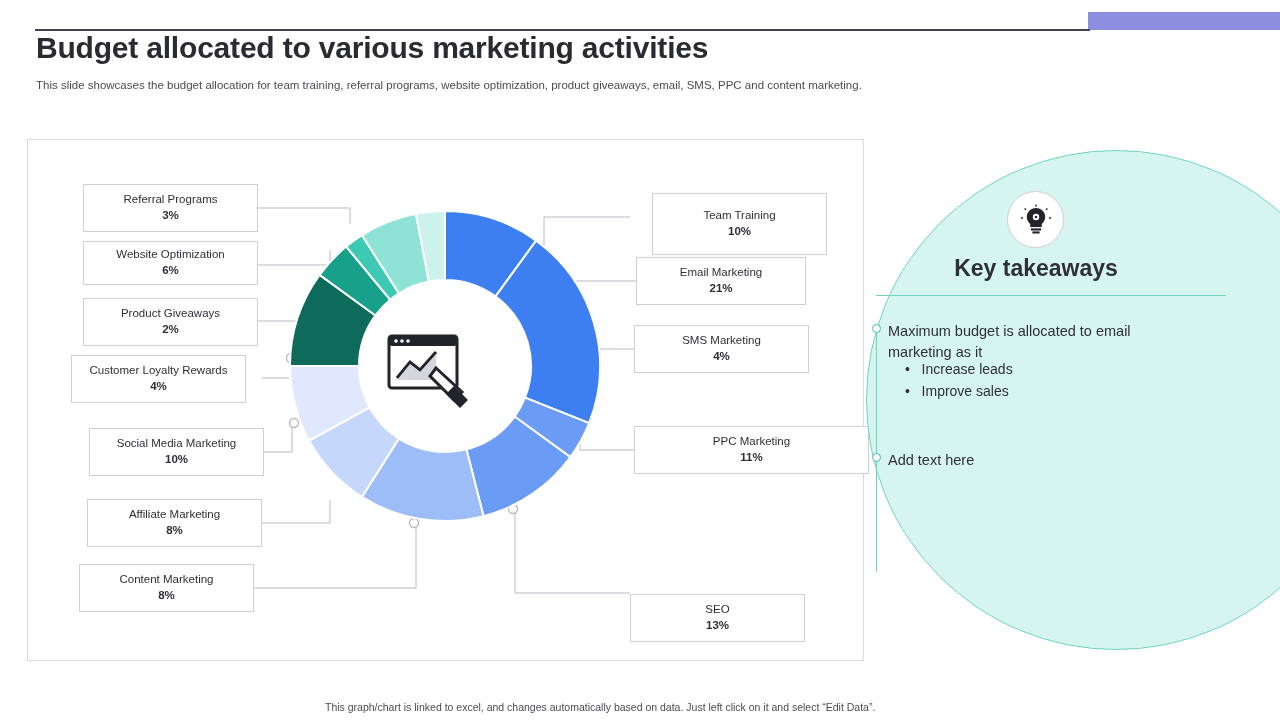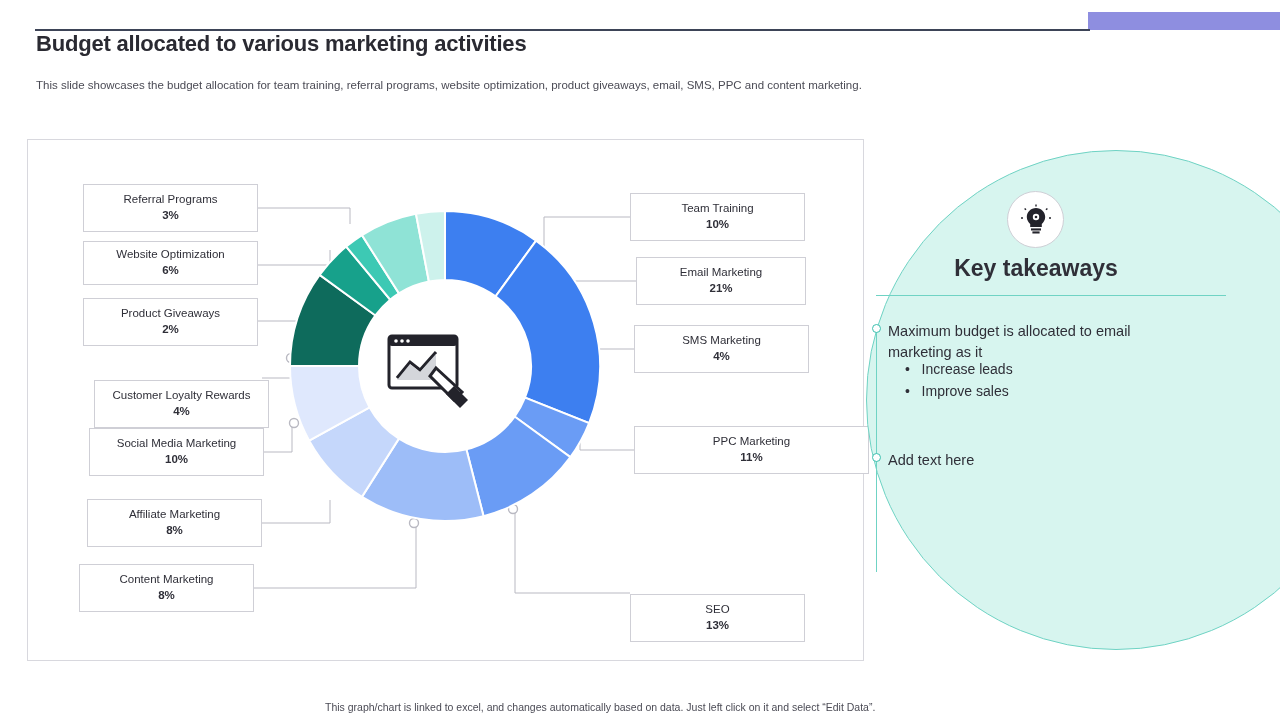--- a/index.html
+++ b/index.html
@@ -14,21 +14,21 @@
   .top-accent {
     position: absolute; top: 12px; left: 1088px; width: 192px; height: 18px;
     background: #8e8ee0;
   }
   .top-rule {
     position: absolute; top: 29px; left: 35px; width: 1055px; height: 2px;
     background: #3d4457;
   }
   .page-title {
     position: absolute; top: 31px; left: 36px;
-    font-size: 22px; font-weight: bold; color: #2a2a32;
+    font-size: 30px; font-weight: bold; color: #2a2a32;
     letter-spacing: -0.2px;
   }
   .page-subtitle {
     position: absolute; top: 79px; left: 36px; width: 1000px;
     font-size: 11.5px; color: #4b4b55;
   }
   .content-box {
     position: absolute; left: 27px; top: 139px; width: 837px; height: 522px;
     border: 1px solid #d8d8de; background: #fff;
   }
@@ -146,38 +146,38 @@
   <span class="v">3%</span>
 </div>
 <div class="lbl" style="left:83px;top:241px;width:175px;height:44px;">
   <span>Website Optimization</span>
   <span class="v">6%</span>
 </div>
 <div class="lbl" style="left:83px;top:298px;width:175px;height:48px;">
   <span>Product Giveaways</span>
   <span class="v">2%</span>
 </div>
-<div class="lbl" style="left:94px;top:355px;width:175px;height:48px;margin-top:25px;">
+<div class="lbl" style="left:71px;top:355px;width:175px;height:48px;">
   <span>Customer Loyalty Rewards</span>
   <span class="v">4%</span>
 </div>
 <div class="lbl" style="left:89px;top:428px;width:175px;height:48px;">
   <span>Social Media Marketing</span>
   <span class="v">10%</span>
 </div>
 <div class="lbl" style="left:87px;top:499px;width:175px;height:48px;">
   <span>Affiliate Marketing</span>
   <span class="v">8%</span>
 </div>
 <div class="lbl" style="left:79px;top:564px;width:175px;height:48px;">
   <span>Content Marketing</span>
   <span class="v">8%</span>
 </div>
 
-<div class="lbl" style="left:630px;top:193px;width:175px;height:48px;">
+<div class="lbl" style="left:652px;top:193px;width:175px;height:62px;">
   <span>Team Training</span>
   <span class="v">10%</span>
 </div>
 <div class="lbl" style="left:636px;top:257px;width:170px;height:48px;">
   <span>Email Marketing</span>
   <span class="v">21%</span>
 </div>
 <div class="lbl" style="left:634px;top:325px;width:175px;height:48px;">
   <span>SMS Marketing</span>
   <span class="v">4%</span>

